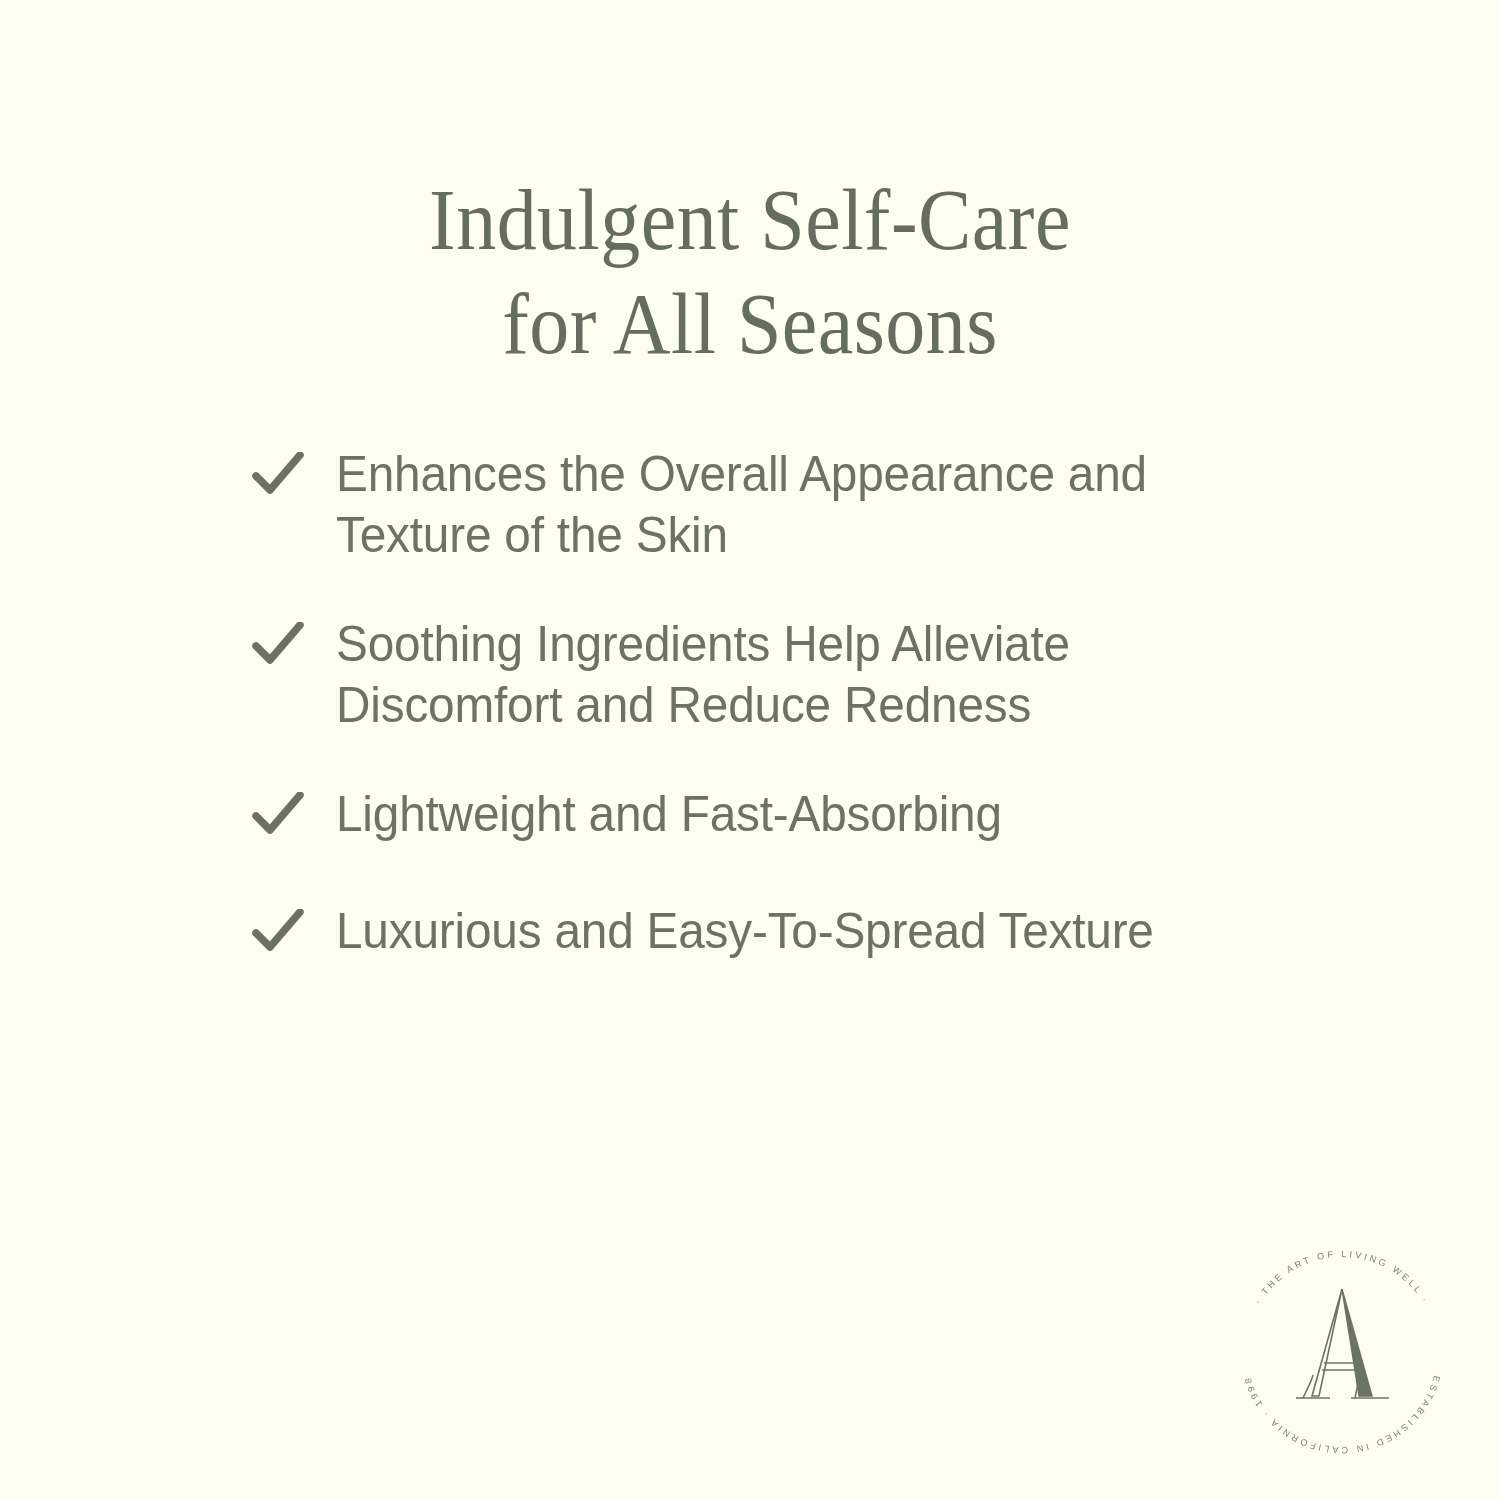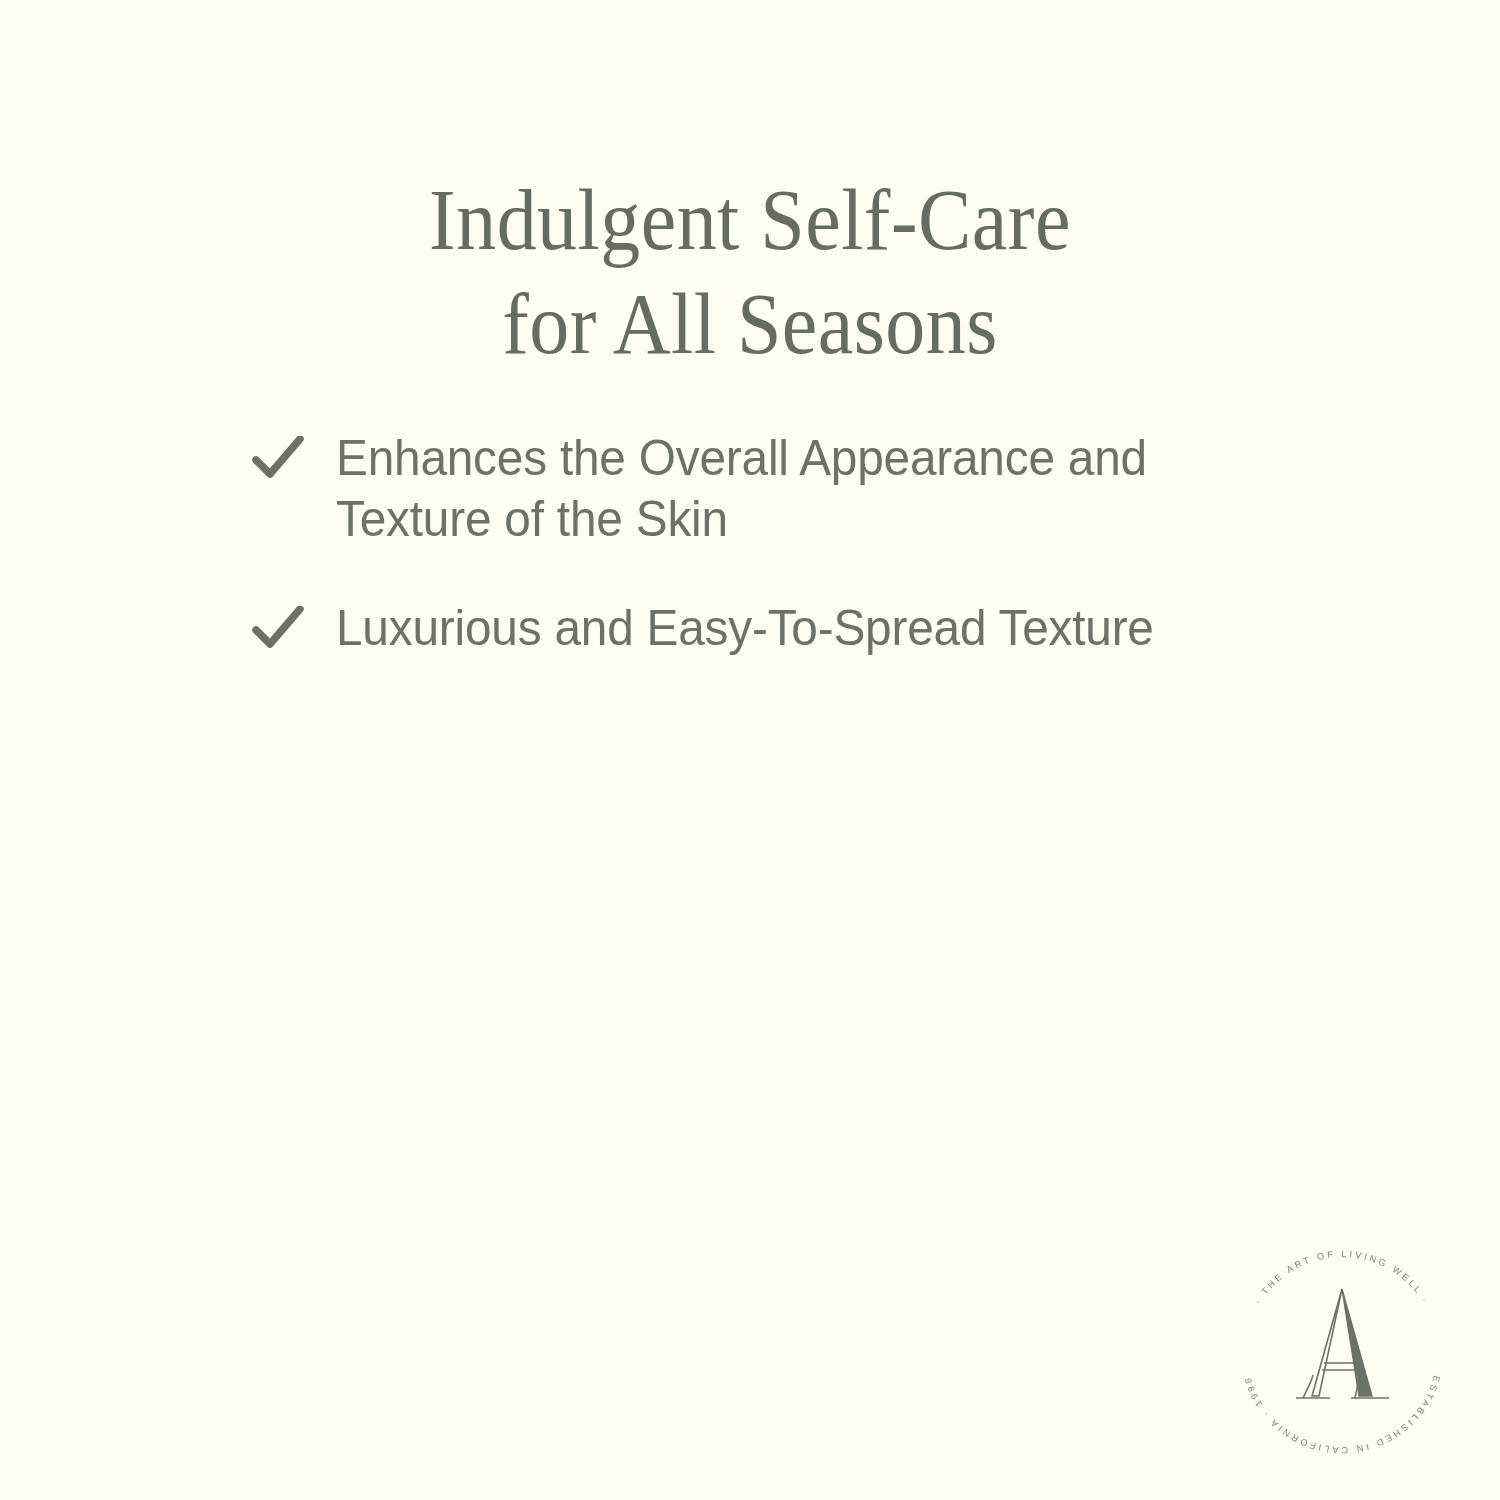--- a/index.html
+++ b/index.html
@@ -38,21 +38,21 @@
     color: #646D60;
     letter-spacing: 0.5px;
     transform: scaleX(0.93);
     transform-origin: center center;
     white-space: nowrap;
   }
 
   
   .benefits {
     position: absolute;
-    top: 428px;
+    top: 444px;
     left: 252px;
     width: 1000px;
   }
   .benefit-item {
     position: relative;
     display: flex;
     align-items: flex-start;
     margin-bottom: 34px;
   }
   .benefit-item:last-child {
@@ -122,21 +122,37 @@
       <span class="check-wrap">
         <svg viewBox="0 0 52 46" xmlns="http://www.w3.org/2000/svg" aria-hidden="true">
           <path d="M4 24 L18 38 L48 3" fill="none" stroke="#6B7265" stroke-width="7.5" stroke-linecap="round" stroke-linejoin="round"></path>
         </svg>
       </span>
       <span class="benefit-text">Enhances the Overall Appearance and Texture of the Skin</span>
     </div>
 
 
 
+    <div class="benefit-item gap-lg">
+      <span class="check-wrap">
+        <svg viewBox="0 0 52 46" xmlns="http://www.w3.org/2000/svg" aria-hidden="true">
+          <path d="M4 24 L18 38 L48 3" fill="none" stroke="#6B7265" stroke-width="7.5" stroke-linecap="round" stroke-linejoin="round"></path>
+        </svg>
+      </span>
+      <span class="benefit-text">Soothing Ingredients Help Alleviate Discomfort and Reduce Redness</span>
+    </div>
 
+    <div class="benefit-item gap-xl">
+      <span class="check-wrap">
+        <svg viewBox="0 0 52 46" xmlns="http://www.w3.org/2000/svg" aria-hidden="true">
+          <path d="M4 24 L18 38 L48 3" fill="none" stroke="#6B7265" stroke-width="7.5" stroke-linecap="round" stroke-linejoin="round"></path>
+        </svg>
+      </span>
+      <span class="benefit-text">Lightweight and Fast-Absorbing</span>
+    </div>
 
     <div class="benefit-item">
       <span class="check-wrap">
         <svg viewBox="0 0 52 46" xmlns="http://www.w3.org/2000/svg" aria-hidden="true">
           <path d="M4 24 L18 38 L48 3" fill="none" stroke="#6B7265" stroke-width="7.5" stroke-linecap="round" stroke-linejoin="round"></path>
         </svg>
       </span>
       <span class="benefit-text">Luxurious and Easy-To-Spread Texture</span>
     </div>
 

